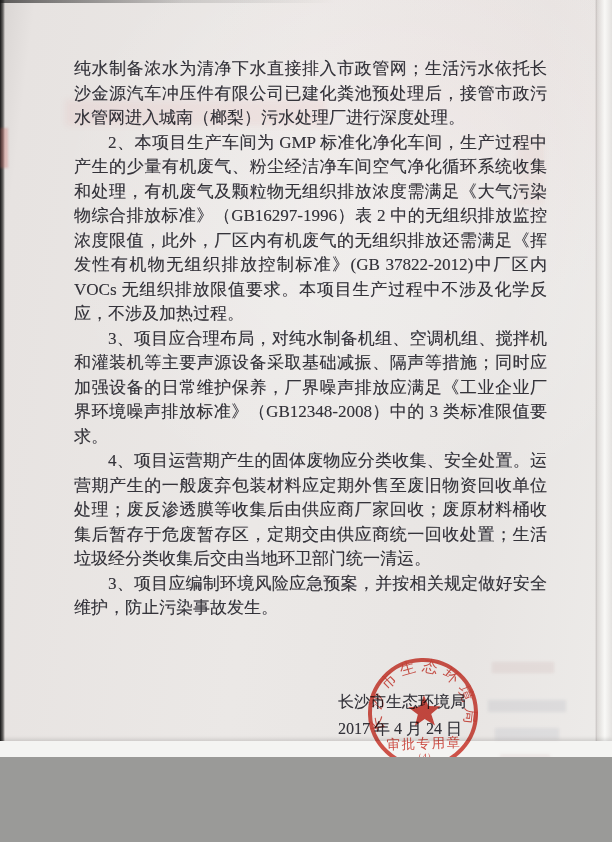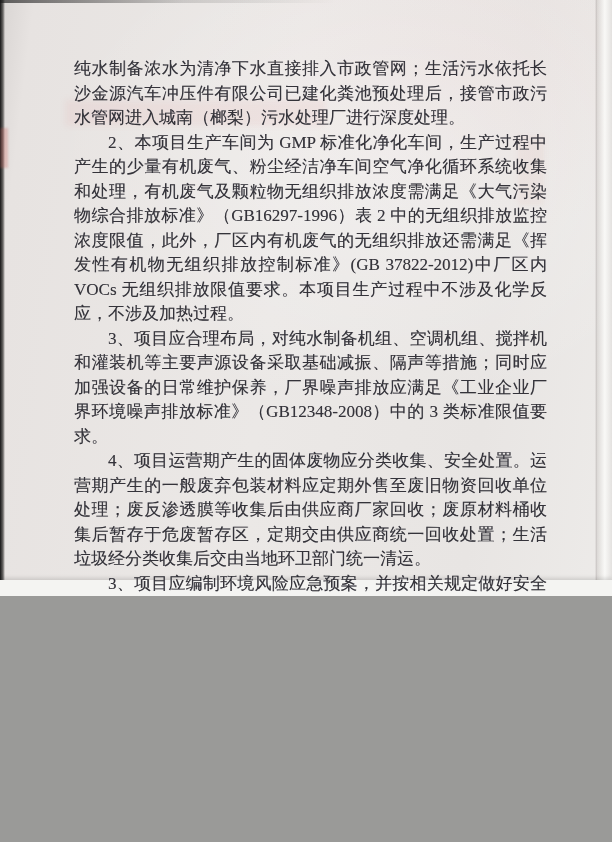--- a/index.html
+++ b/index.html
@@ -1,17 +1,17 @@
 <!DOCTYPE html>
 <html><head>
 <meta charset="utf-8">
 <style>
   html,body{margin:0;padding:0;background:#9a9a98;}
   .stage{
-    position:relative;width:612px;height:596px;overflow:hidden;
+    position:relative;width:612px;height:757px;overflow:hidden;
     font-family:"Liberation Serif","DejaVu Serif",serif;
     background:
       radial-gradient(90% 70% at 62% 28%, rgba(255,255,255,0.30), rgba(255,255,255,0) 60%),
       radial-gradient(60% 40% at 75% 12%, rgba(235,205,205,0.18), rgba(235,205,205,0) 70%),
       linear-gradient(97deg,#d8d4d2 0,#e7e3e1 5%,#ebe8e6 45%,#e8e5e3 78%,#edebe9 100%);
   }
   
   .edge-left{position:absolute;left:0;top:0;width:5px;height:100%;
     background:linear-gradient(to right,#161616,#6b6967 60%,rgba(107,105,103,0));}
   .edge-top{position:absolute;left:0;top:0;width:100%;height:3px;

